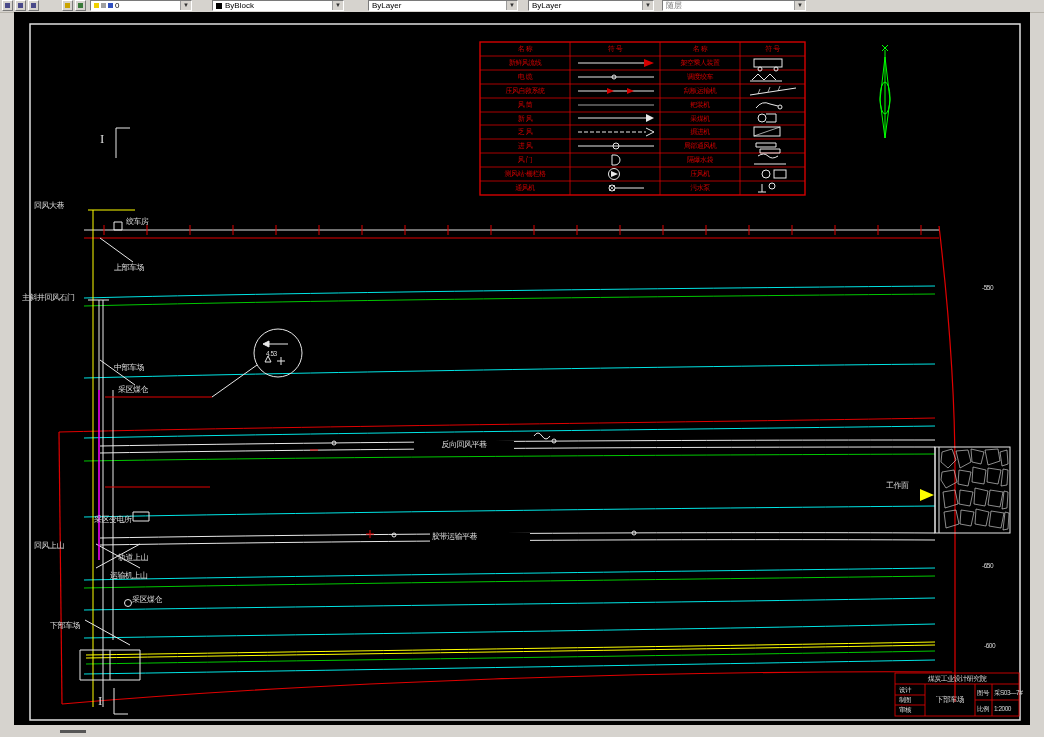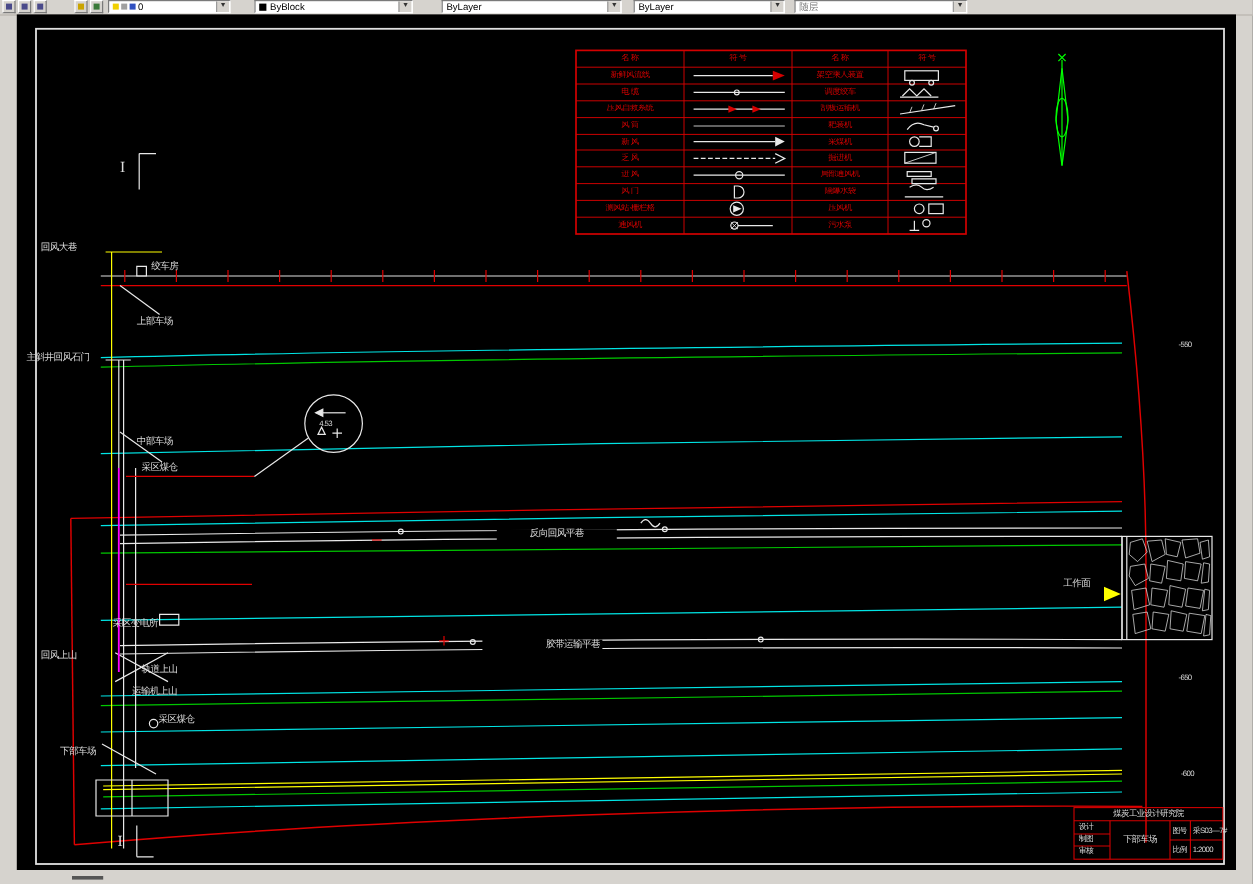--- a/index.html
+++ b/index.html
@@ -320,21 +320,21 @@
     <div class="lbl" style="left:100px;top:352px">中部车场</div>
     <div class="lbl" style="left:104px;top:374px">采区煤仓</div>
     <div class="lbl" style="left:80px;top:504px">采区变电所</div>
     <div class="lbl" style="left:20px;top:530px">回风上山</div>
     <div class="lbl" style="left:104px;top:542px">轨道上山</div>
     <div class="lbl" style="left:96px;top:560px">运输机上山</div>
     <div class="lbl" style="left:118px;top:584px">采区煤仓</div>
     <div class="lbl" style="left:36px;top:610px">下部车场</div>
 
     <div class="lbl bg" style="left:400px;top:429px;width:96px;text-align:center">反向回风平巷</div>
-    <div class="lbl bg" style="left:388px;top:521px;width:96px;text-align:right">胶带运输平巷</div>
+    <div class="lbl bg" style="left:416px;top:521px;width:96px;text-align:left">胶带运输平巷</div>
     <div class="lbl" style="left:872px;top:470px">工作面</div>
 
     <div class="lbl tiny" style="left:252px;top:338px">4.53</div>
 
     <div class="lbl tiny" style="left:968px;top:272px">-550</div>
     <div class="lbl tiny" style="left:968px;top:550px">-650</div>
     <div class="lbl tiny" style="left:970px;top:630px">-600</div>
 
     <div class="lbl sec" style="left:86px;top:120px">I</div>
     <div class="lbl sec" style="left:84px;top:682px">I</div>

